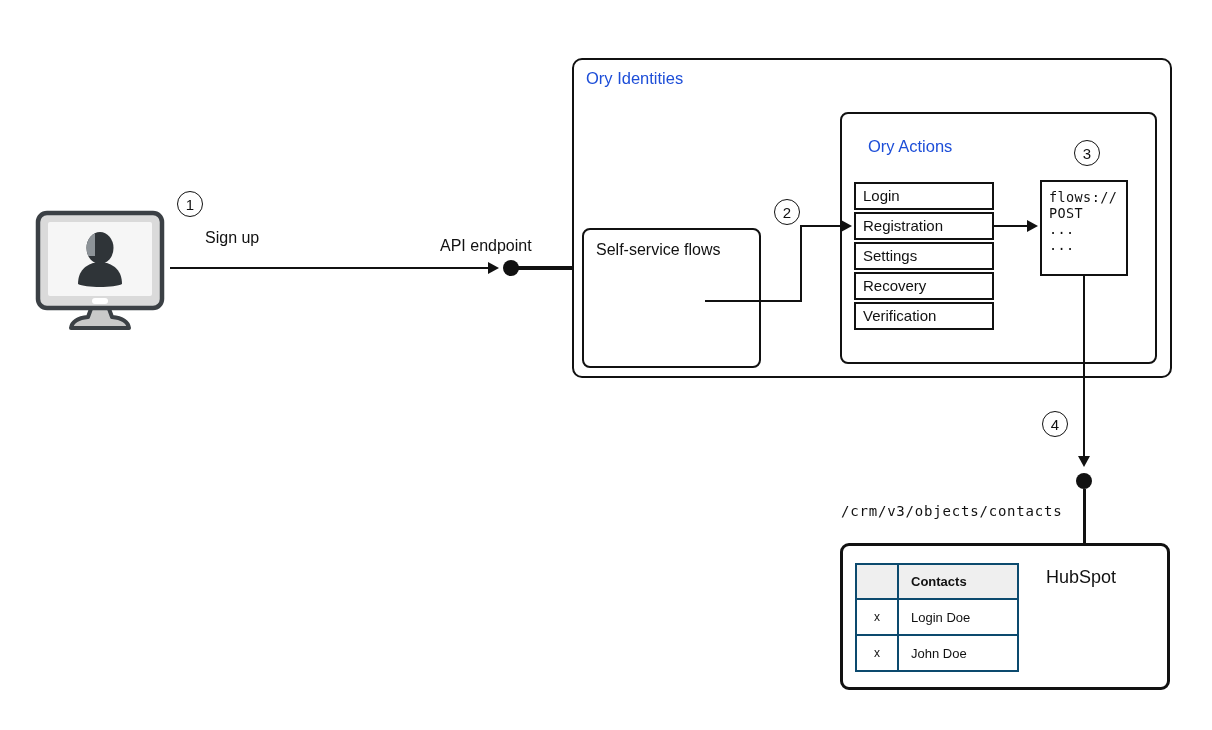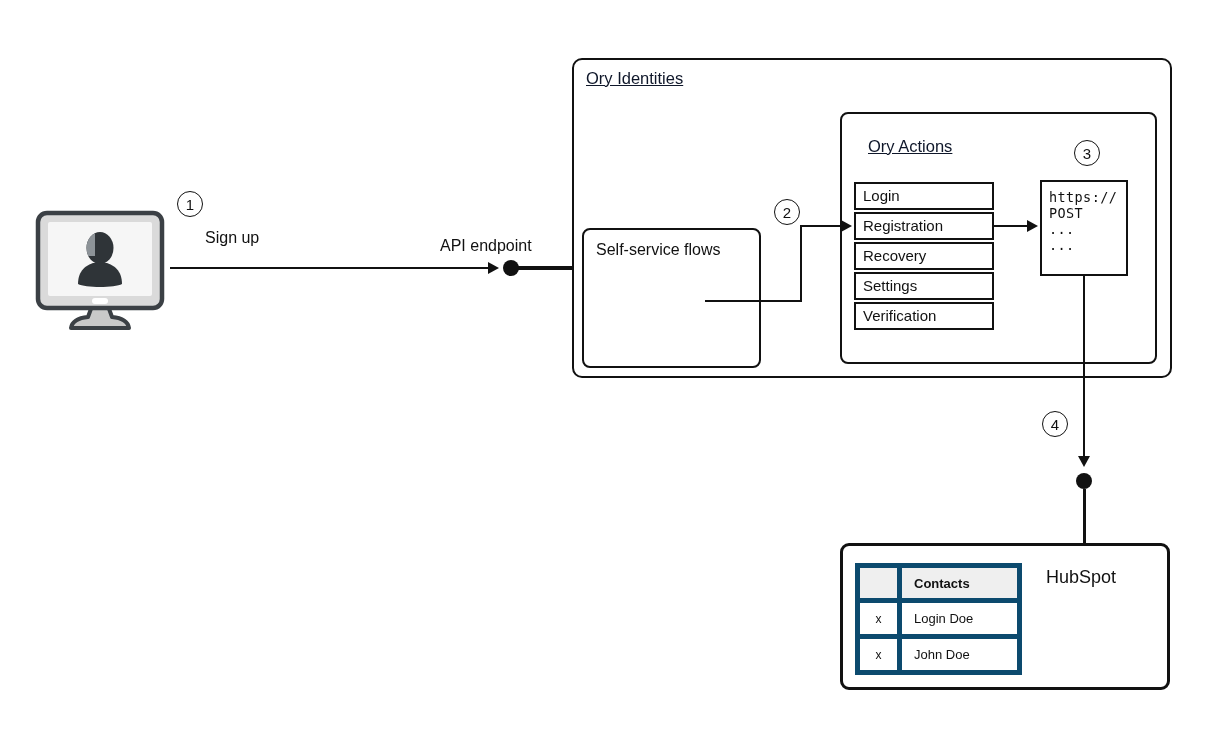--- a/index.html
+++ b/index.html
@@ -5,21 +5,21 @@
   * { margin: 0; padding: 0; box-sizing: border-box; }
   html, body { background: #ffffff; }
   body { font-family: "Liberation Sans", sans-serif; color: #111; }
   .canvas { position: relative; width: 1212px; height: 730px; background: #fff; overflow: hidden; }
 
   .abs { position: absolute; }
 
   
   .frame { position: absolute; border: 2px solid #111; border-radius: 10px; background: #fff; }
   .frame-thick { position: absolute; border: 3px solid #111; border-radius: 9px; background: #fff; }
-  .box-title { font-size: 16.5px; color: #0f172a; text-decoration: underline; }
+  .box-title { font-size: 16.5px; color: #1d4ed8; }
 
   
   .badge { position: absolute; width: 26px; height: 26px; border: 1.5px solid #111; border-radius: 50%;
            background: #fff; display: flex; align-items: center; justify-content: center;
            font-size: 15px; z-index: 6; }
 
   
   .hline { position: absolute; height: 2px; background: #111; z-index: 4; }
   .vline { position: absolute; width: 2px; background: #111; z-index: 4; }
   .hline-thick { position: absolute; height: 3.5px; background: #111; z-index: 4; }
@@ -42,21 +42,21 @@
   
   .code-box { position: absolute; left: 1040px; top: 180px; width: 88px; height: 96px;
               border: 2.5px solid #111; background: #fff; z-index: 3;
               font-family: "DejaVu Sans Mono", monospace; font-size: 13.5px; line-height: 16px;
               padding: 7px 0 0 7px; letter-spacing: 0.4px; }
   .mono-label { font-family: "DejaVu Sans Mono", monospace; font-size: 14px; letter-spacing: 0.8px; }
 
   
   .contacts-table { position: absolute; left: 855px; top: 563px; border-collapse: collapse;
                     background: #fff; z-index: 3; }
-  .contacts-table td, .contacts-table th { border: 5px solid #0c4a6e; }
+  .contacts-table td, .contacts-table th { border: 2px solid #0c4a6e; }
   .contacts-table th { background: #efefef; height: 35px; font-size: 13px; font-weight: 700; text-align: left; padding-left: 12px; }
   .contacts-table .c-mark { width: 42px; text-align: center; font-size: 12px; background: #fff; }
   .contacts-table .c-head-mark { width: 42px; background: #efefef; }
   .contacts-table .c-name { width: 120px; font-size: 13px; padding-left: 12px; height: 36px; }
 </style>
 </head>
 <body>
 
 <div class="canvas">
 
@@ -99,47 +99,48 @@
   <div class="badge" style="left:774px; top:199px;">
     <span>2</span>
   </div>
 
   <div class="frame" style="left:840px; top:112px; width:317px; height:252px; border-radius:8px; z-index:2;"></div>
   <div class="abs box-title" style="left:868px; top:109px; z-index:3;margin-top:28px;">Ory Actions</div>
 
   <div class="flow-list">
     <div class="flow-row">Login</div>
     <div class="flow-row">Registration</div>
+    <div class="flow-row">Settings</div>
     <div class="flow-row">Recovery</div>
-    <div class="flow-row">Settings</div>
     <div class="flow-row">Verification</div>
   </div>
 
   <div class="hline" style="left:994px; top:225px; width:34px;"></div>
   <div class="arr-right" style="left:1027px; top:219.5px;"></div>
 
   <div class="badge" style="left:1074px; top:140px; z-index:6;">
     <span>3</span>
   </div>
 
   <div class="code-box">
-    <div>https://</div>
+    <div>flows://</div>
     <div>POST</div>
     <div>...</div>
     <div>...</div>
   </div>
 
   <div class="vline" style="left:1083px; top:276px; height:181px;"></div>
   <div class="arr-down" style="left:1077.5px; top:456px;"></div>
   <div class="badge" style="left:1042px; top:411px;">
     <span>4</span>
   </div>
   <div class="dot" style="left:1076px; top:473px;"></div>
   <div class="vline-thick" style="left:1082.5px; top:489px; height:56px;"></div>
 
+  <div class="abs mono-label" style="left:841px; top:503px;">/crm/v3/objects/contacts</div>
 
   <div class="frame-thick" style="left:840px; top:543px; width:330px; height:147px; z-index:2;"></div>
   <div class="abs" style="left:1046px; top:567px; font-size:18px; font-weight:500; z-index:3;">HubSpot</div>
 
   <table class="contacts-table">
     <tbody>
         <tr>
       <th class="c-head-mark"></th>
       <th>Contacts</th>
     </tr>

